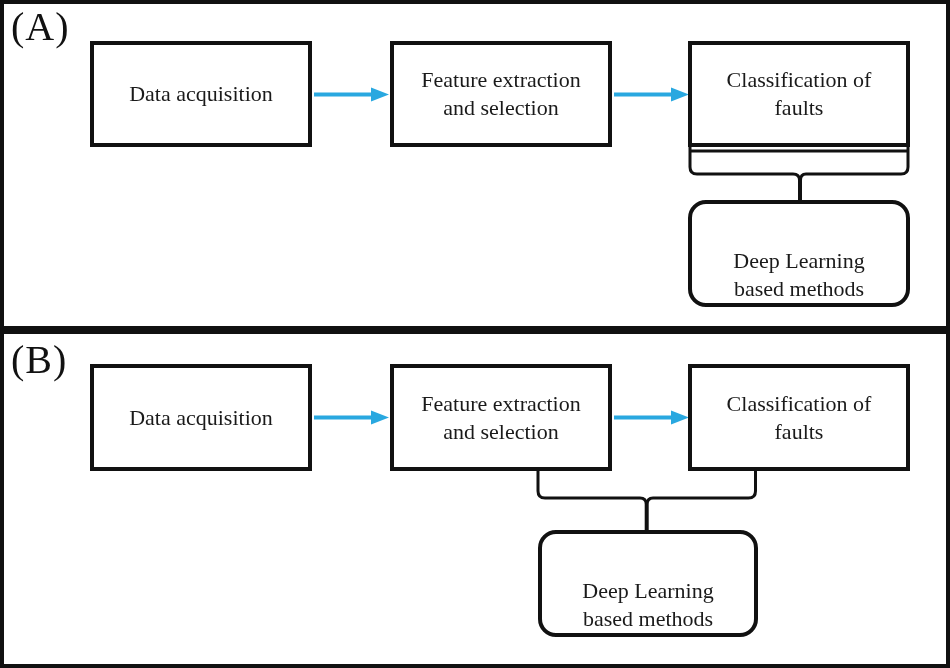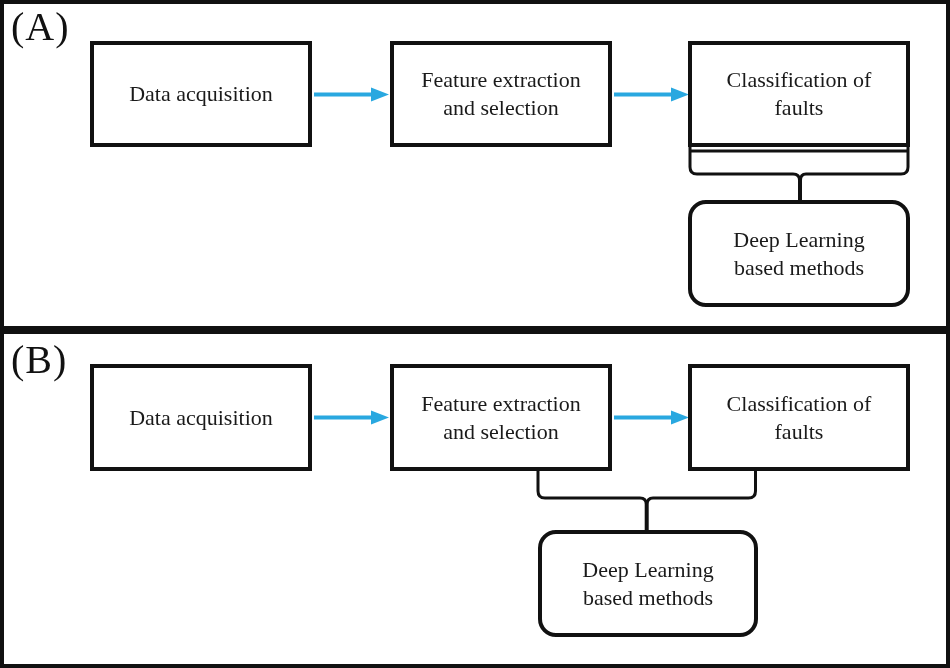--- a/index.html
+++ b/index.html
@@ -17,21 +17,21 @@
     position:absolute;font-size:40px;line-height:1;color:#111;
     letter-spacing:1px;
   }
   .label-a{left:7px;top:3px;}
   .label-b{left:7px;top:6px;}
   .fbox{
     position:absolute;border:4px solid #111;box-sizing:border-box;background:#fff;
     display:flex;flex-direction:column;align-items:center;justify-content:center;
     text-align:center;font-size:22px;line-height:28px;color:#1a1a1a;z-index:2;
   }
-  .rounded{border-radius:18px;}
+  .rounded{border-radius:18px;justify-content:flex-end;}
   
   .a-da{left:86px;top:37px;width:222px;height:106px;}
   .a-fe{left:386px;top:37px;width:222px;height:106px;}
   .a-cl{left:684px;top:37px;width:222px;height:106px;}
   .a-dl{left:684px;top:196px;width:222px;height:107px;}
   .b-da{left:86px;top:30px;width:222px;height:107px;}
   .b-fe{left:386px;top:30px;width:222px;height:107px;}
   .b-cl{left:684px;top:30px;width:222px;height:107px;}
   .b-dl{left:534px;top:196px;width:220px;height:107px;}
   .overlay{position:absolute;left:0;top:0;z-index:1;pointer-events:none;}

